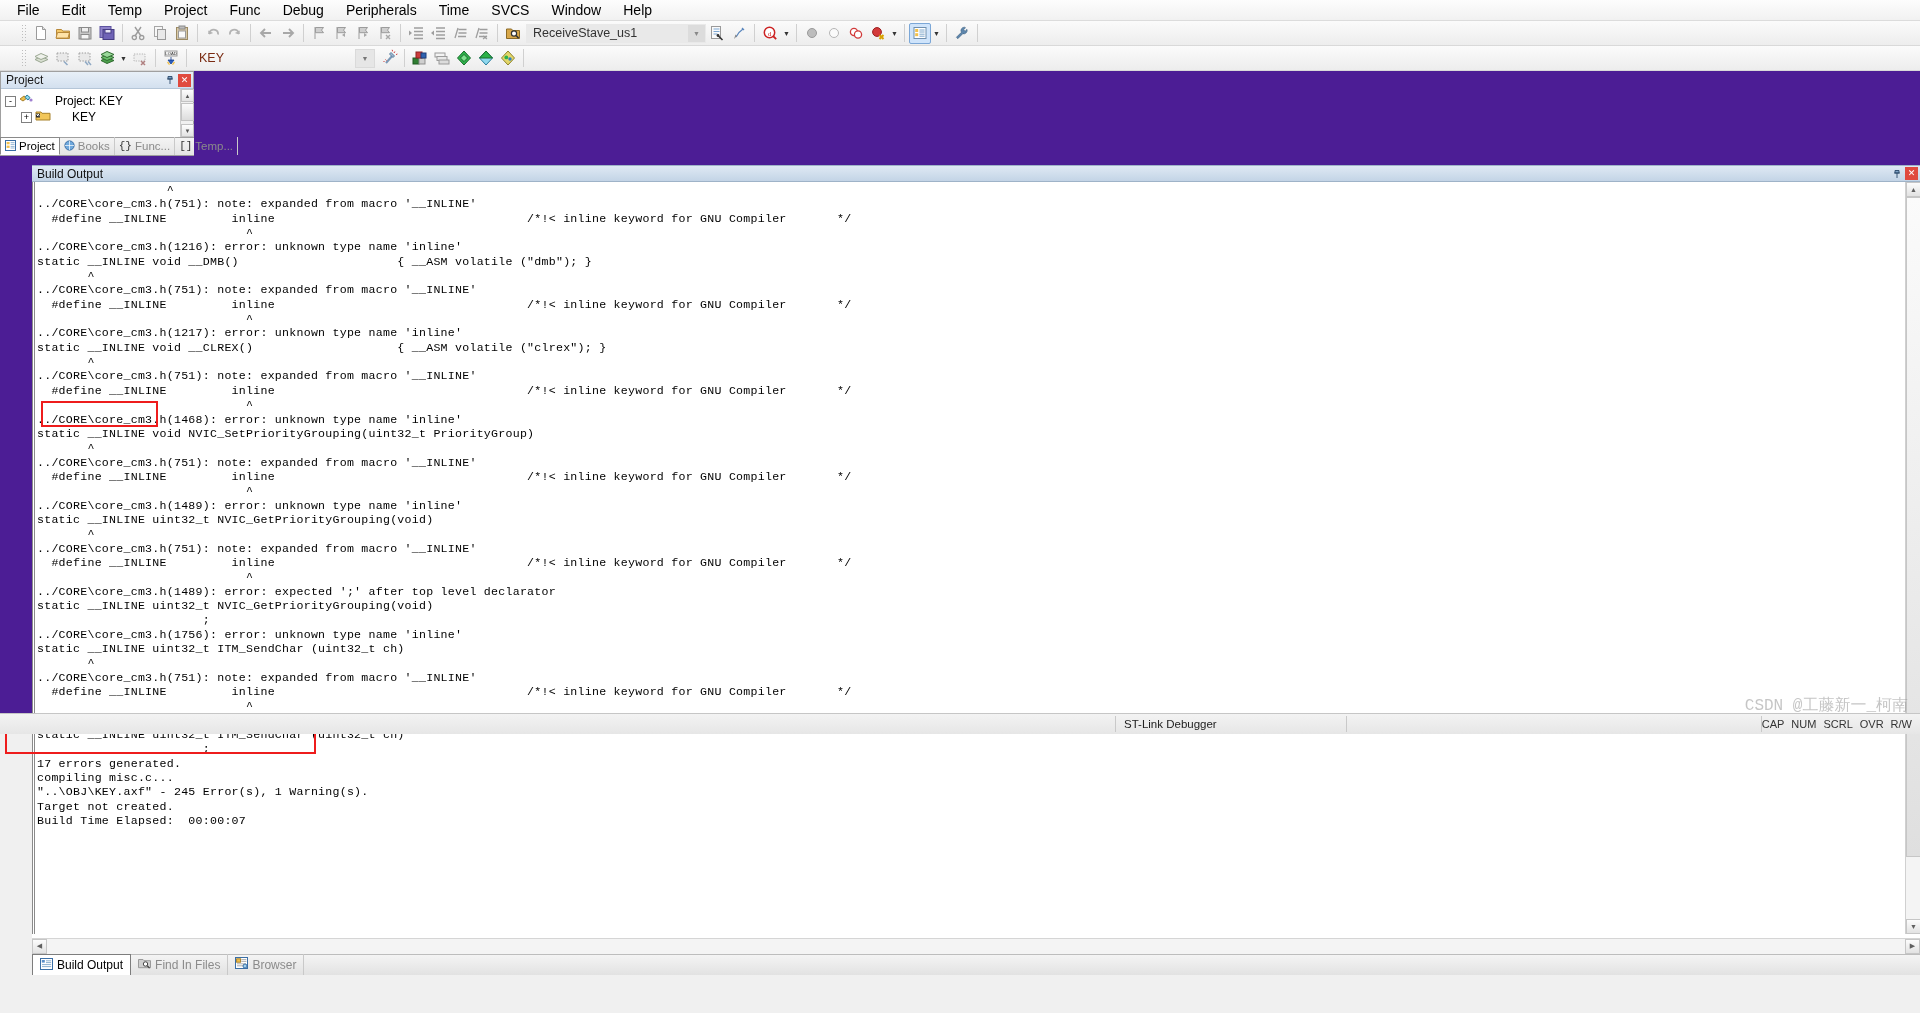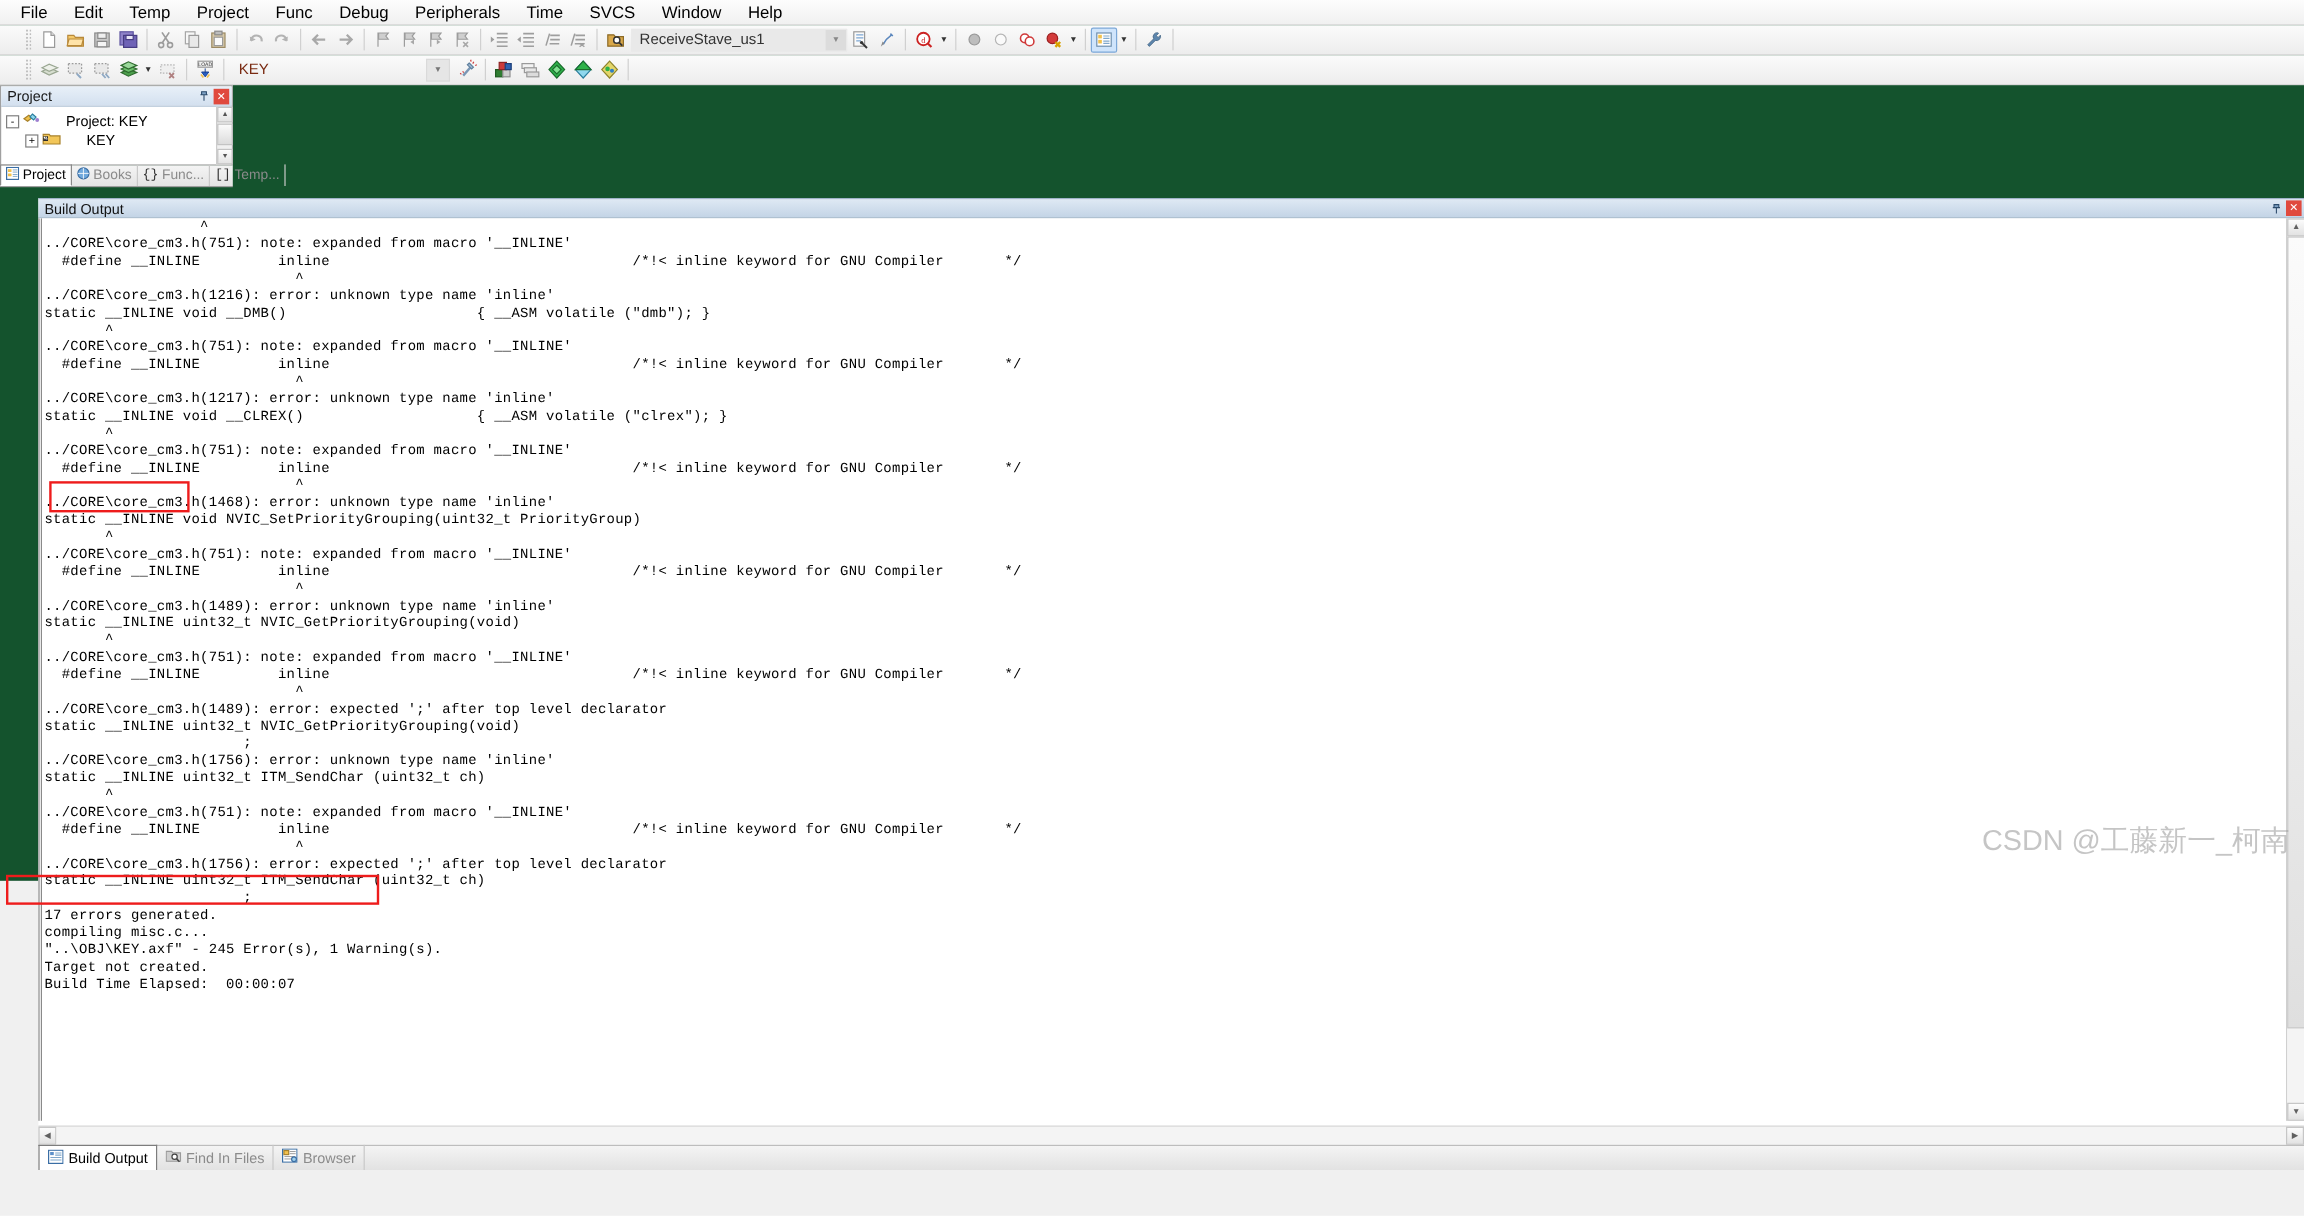--- a/index.html
+++ b/index.html
@@ -3,21 +3,21 @@
 <meta charset="utf-8">
 <style>
   * { box-sizing: border-box; }
   html, body {
     margin: 0; padding: 0;
     width: 1920px; height: 1013px;
     overflow: hidden;
     background: #f0f0f0;
     font-family: "Liberation Sans", sans-serif;
   }
-  #app { position: relative; width: 1920px; height: 734px; background: #14532d; }
+  #app { position: relative; width: 1920px; height: 734px; background: #4c1d95; }
 
   
   .menubar {
     height: 21px;
     background: linear-gradient(to bottom, #fdfdfd, #f1f1f1);
     border-bottom: 1px solid #dcdcdc;
     display: flex; align-items: center;
     padding-left: 6px;
   }
   .menu-item {
@@ -229,22 +229,22 @@
     font-size:11.5px; color:#222;
   }
   .sb-cell { padding:0 8px; height:21px; display:flex; align-items:center; white-space:nowrap; }
   .sb-sep { width:1px; height:16px; background:#c9c9c9; }
   .sb-flex { flex:1; }
   .sb-keys { display:flex; gap:7px; padding-right:8px; font-size:11px; color:#333; }
 
   
   .watermark {
     position:absolute; right:12px; bottom:18px;
-    font-size: 24px; color: rgba(150,150,150,0.55);
-    font-family:Liberation Sans, sans-serif;
+    font-size: 16px; color: rgba(150,150,150,0.55);
+    font-family:Liberation Mono, monospace;
     pointer-events:none; white-space:nowrap;
   }
 
   
   .redbox { position:absolute; border:2px solid #ee1c1c; pointer-events:none; }
 
   
   .ico { display:block; }
 </style>
 </head>
@@ -760,16 +760,31 @@
             </svg>
         </span>
         <span>Browser</span>
       </div>
     </div>
   </div>
 
   <div class="redbox" style="left:41px; top:401px; width:117px; height:26px;"></div>
   <div class="redbox" style="left:5px; top:729px; width:311px; height:25px;"></div>
 
+  <div class="statusbar">
+    <div class="sb-cell" style="width:1115px;"></div>
+    <div class="sb-sep"></div>
+    <div class="sb-cell" style="width:230px;">ST-Link Debugger</div>
+    <div class="sb-sep"></div>
+    <div class="sb-cell sb-flex"></div>
+    <div class="sb-sep"></div>
+    <div class="sb-keys">
+      <span>CAP</span>
+      <span>NUM</span>
+      <span>SCRL</span>
+      <span>OVR</span>
+      <span>R/W</span>
+    </div>
+  </div>
 
   <div class="watermark">CSDN @工藤新一_柯南</div>
 
 </div>
 
 </body></html>

